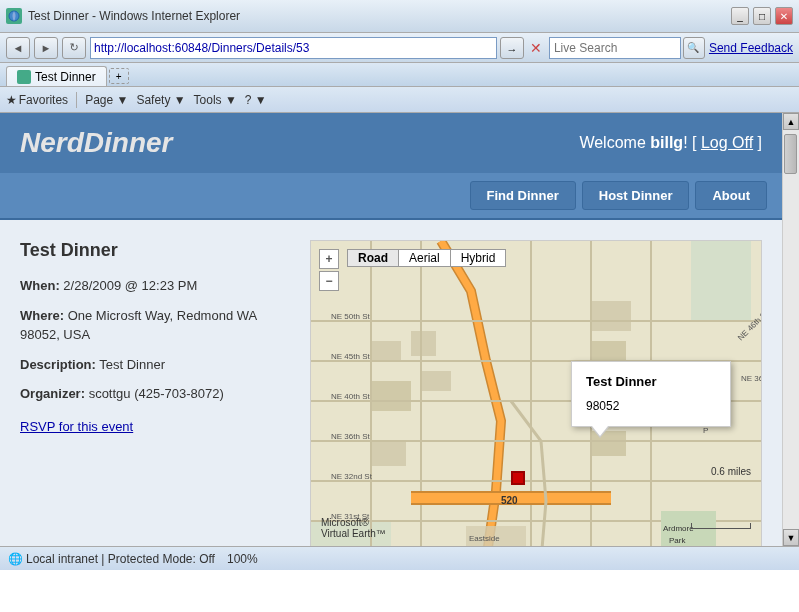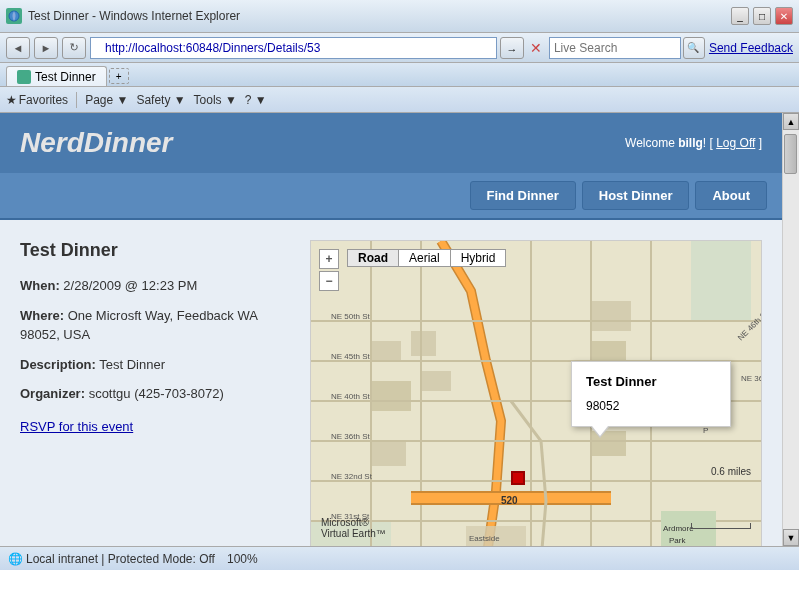--- a/index.html
+++ b/index.html
@@ -22,21 +22,21 @@
     .window-btn.maximize { background: linear-gradient(to bottom, #f0f0f0, #d0d0d0); }
     .window-btn.close { background: linear-gradient(to bottom, #e88, #c44); color: white; }
 
     .nav-bar {
       background: linear-gradient(to bottom, #e8f0f8, #c8d8e8);
       display: flex; align-items: center; padding: 3px 6px; height: 30px; gap: 4px;
       border-bottom: 1px solid #aaa;
     }
     .nav-btn { width: 24px; height: 22px; background: linear-gradient(to bottom, #f0f4f8, #d0dce8); border: 1px solid #999; border-radius: 3px; display: flex; align-items: center; justify-content: center; cursor: pointer; font-size: 11px; color: #555; }
     .address-bar-container { display: flex; flex: 1; align-items: center; gap: 3px; }
-    .address-bar { flex: 1; height: 22px; border: 1px solid #7a9bc4; padding: 0 14px; font-size: 12px; color: #00a; background: white; }
+    .address-bar { flex: 1; height: 22px; border: 1px solid #7a9bc4; padding: 0 3px; font-size: 12px; color: #00a; background: white; }
     .go-btn { width: 24px; height: 22px; background: linear-gradient(to bottom, #f0f4f8, #d0dce8); border: 1px solid #999; border-radius: 3px; display: flex; align-items: center; justify-content: center; cursor: pointer; font-size: 11px; }
     .stop-btn { width: 18px; height: 22px; background: transparent; border: none; color: #c44; font-size: 14px; cursor: pointer; display: flex; align-items: center; justify-content: center; }
     .search-bar { display: flex; align-items: center; gap: 2px; }
     .search-input { height: 22px; width: 132px; border: 1px solid #7a9bc4; padding: 0 4px; font-size: 12px; }
     .search-btn { width: 22px; height: 22px; background: linear-gradient(to bottom, #f0f4f8, #d0dce8); border: 1px solid #999; border-radius: 3px; display: flex; align-items: center; justify-content: center; font-size: 10px; cursor: pointer; }
     .feedback-link { font-size: 12px; color: #00a; text-decoration: underline; cursor: pointer; }
 
     .tab-bar {
       background: linear-gradient(to bottom, #dce8f4, #c0d4e8);
       display: flex; align-items: flex-end; padding: 0 6px; height: 24px;
@@ -65,21 +65,21 @@
     .page-content { flex: 1; overflow: hidden; }
 
     
     .nd-header {
       background: #4a7aad;
       padding: 10px 20px;
       display: flex; align-items: center; justify-content: space-between;
       height: 60px;
     }
     .nd-logo { color: #e5e5e5; font-size: 28px; font-weight: bold; font-style: italic; }
-    .nd-user { color: white; font-size: 12px; }
+    .nd-user { color: white; font-size: 16px; }
     .nd-user b { font-weight: bold; }
     .nd-user a { color: white; text-decoration: underline; cursor: pointer; }
 
     .nd-nav {
       background: #5a8abd;
       display: flex; justify-content: flex-end; align-items: center;
       padding: 8px 15px; gap: 6px;
       border-bottom: 2px solid #3a6a9d;
     }
     .nd-nav-btn {
@@ -255,21 +255,21 @@
       <div class="nd-details">
         <div class="nd-title">Test Dinner</div>
 
         <div class="nd-field">
           <b>When:</b>
           <span>2/28/2009 @ 12:23 PM</span>
         </div>
 
         <div class="nd-field">
           <b>Where:</b>
-          <span>One Microsft Way, Feedback WA 98052, USA</span>
+          <span>One Microsft Way, Redmond WA 98052, USA</span>
         </div>
 
         <div class="nd-field">
           <b>Description:</b>
           <span>Test Dinner</span>
         </div>
 
         <div class="nd-field">
           <b>Organizer:</b>
           <span>scottgu (425-703-8072)</span>

